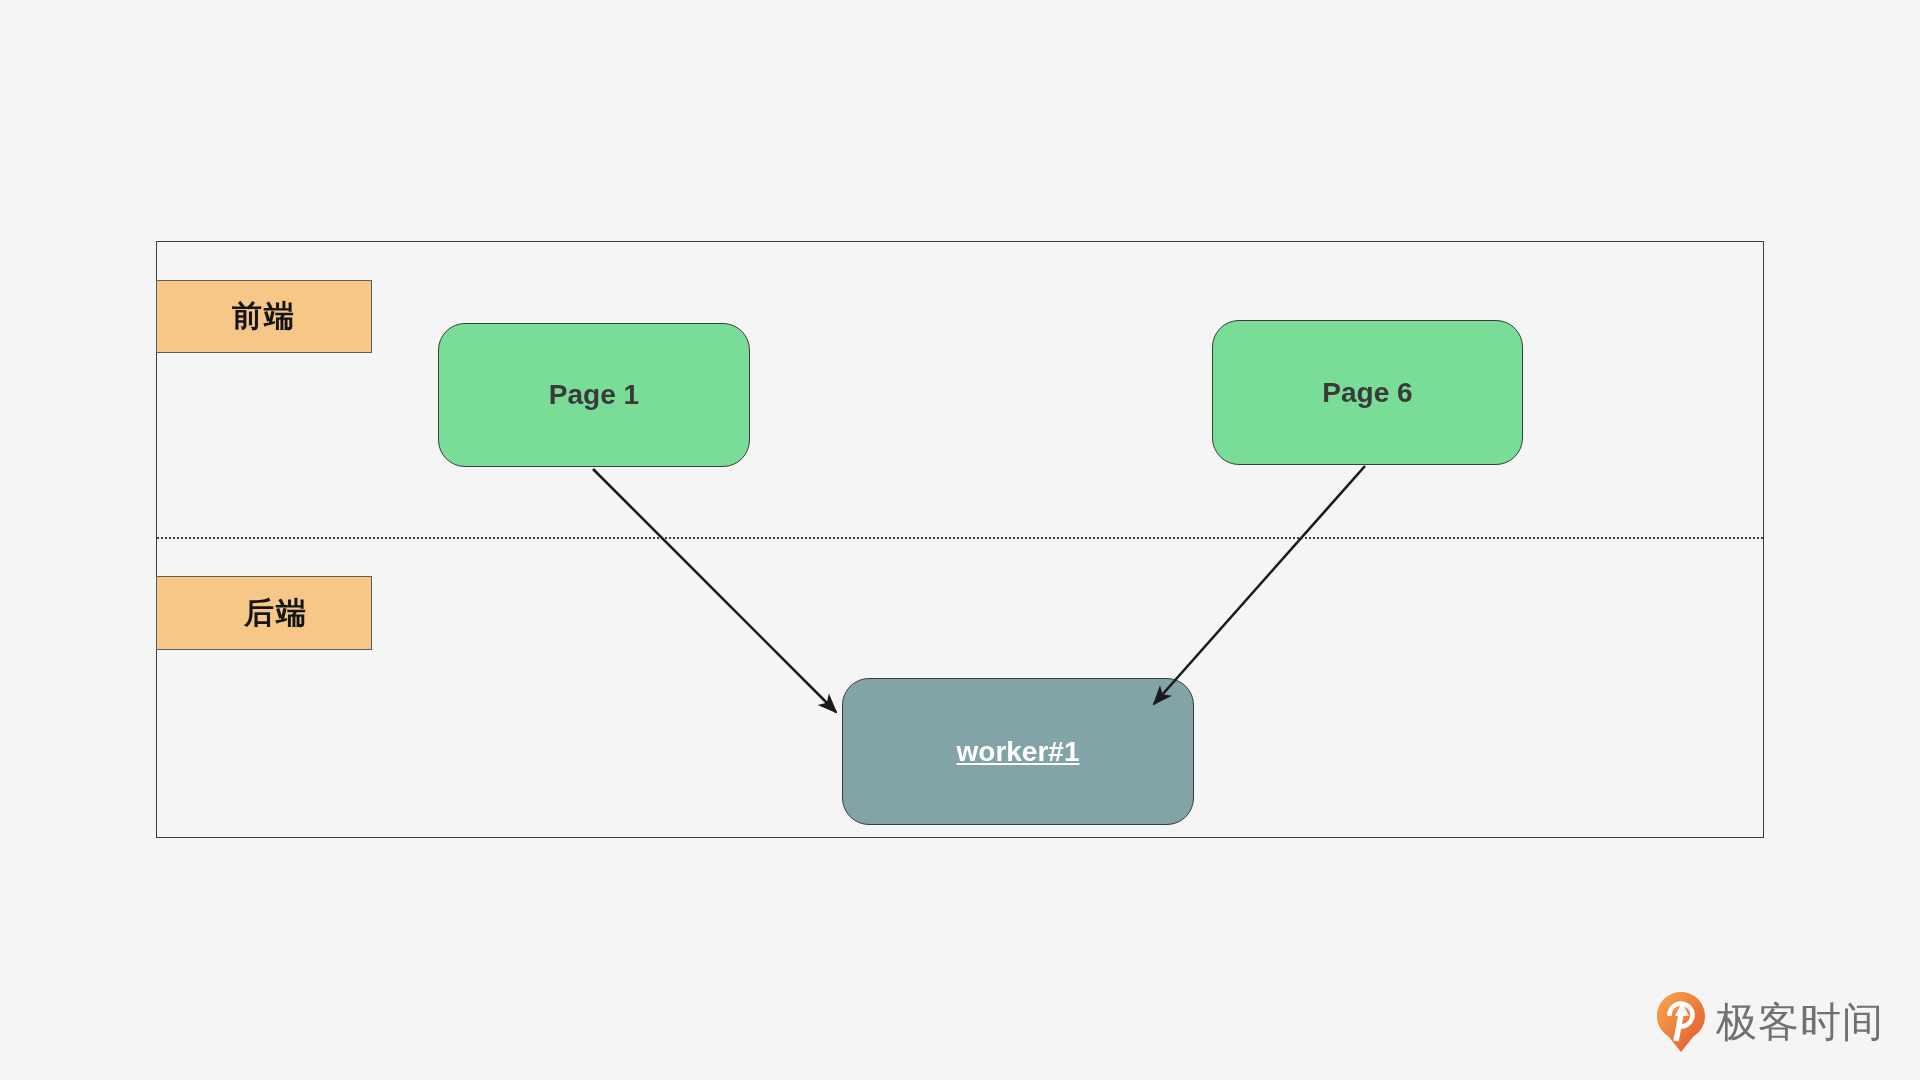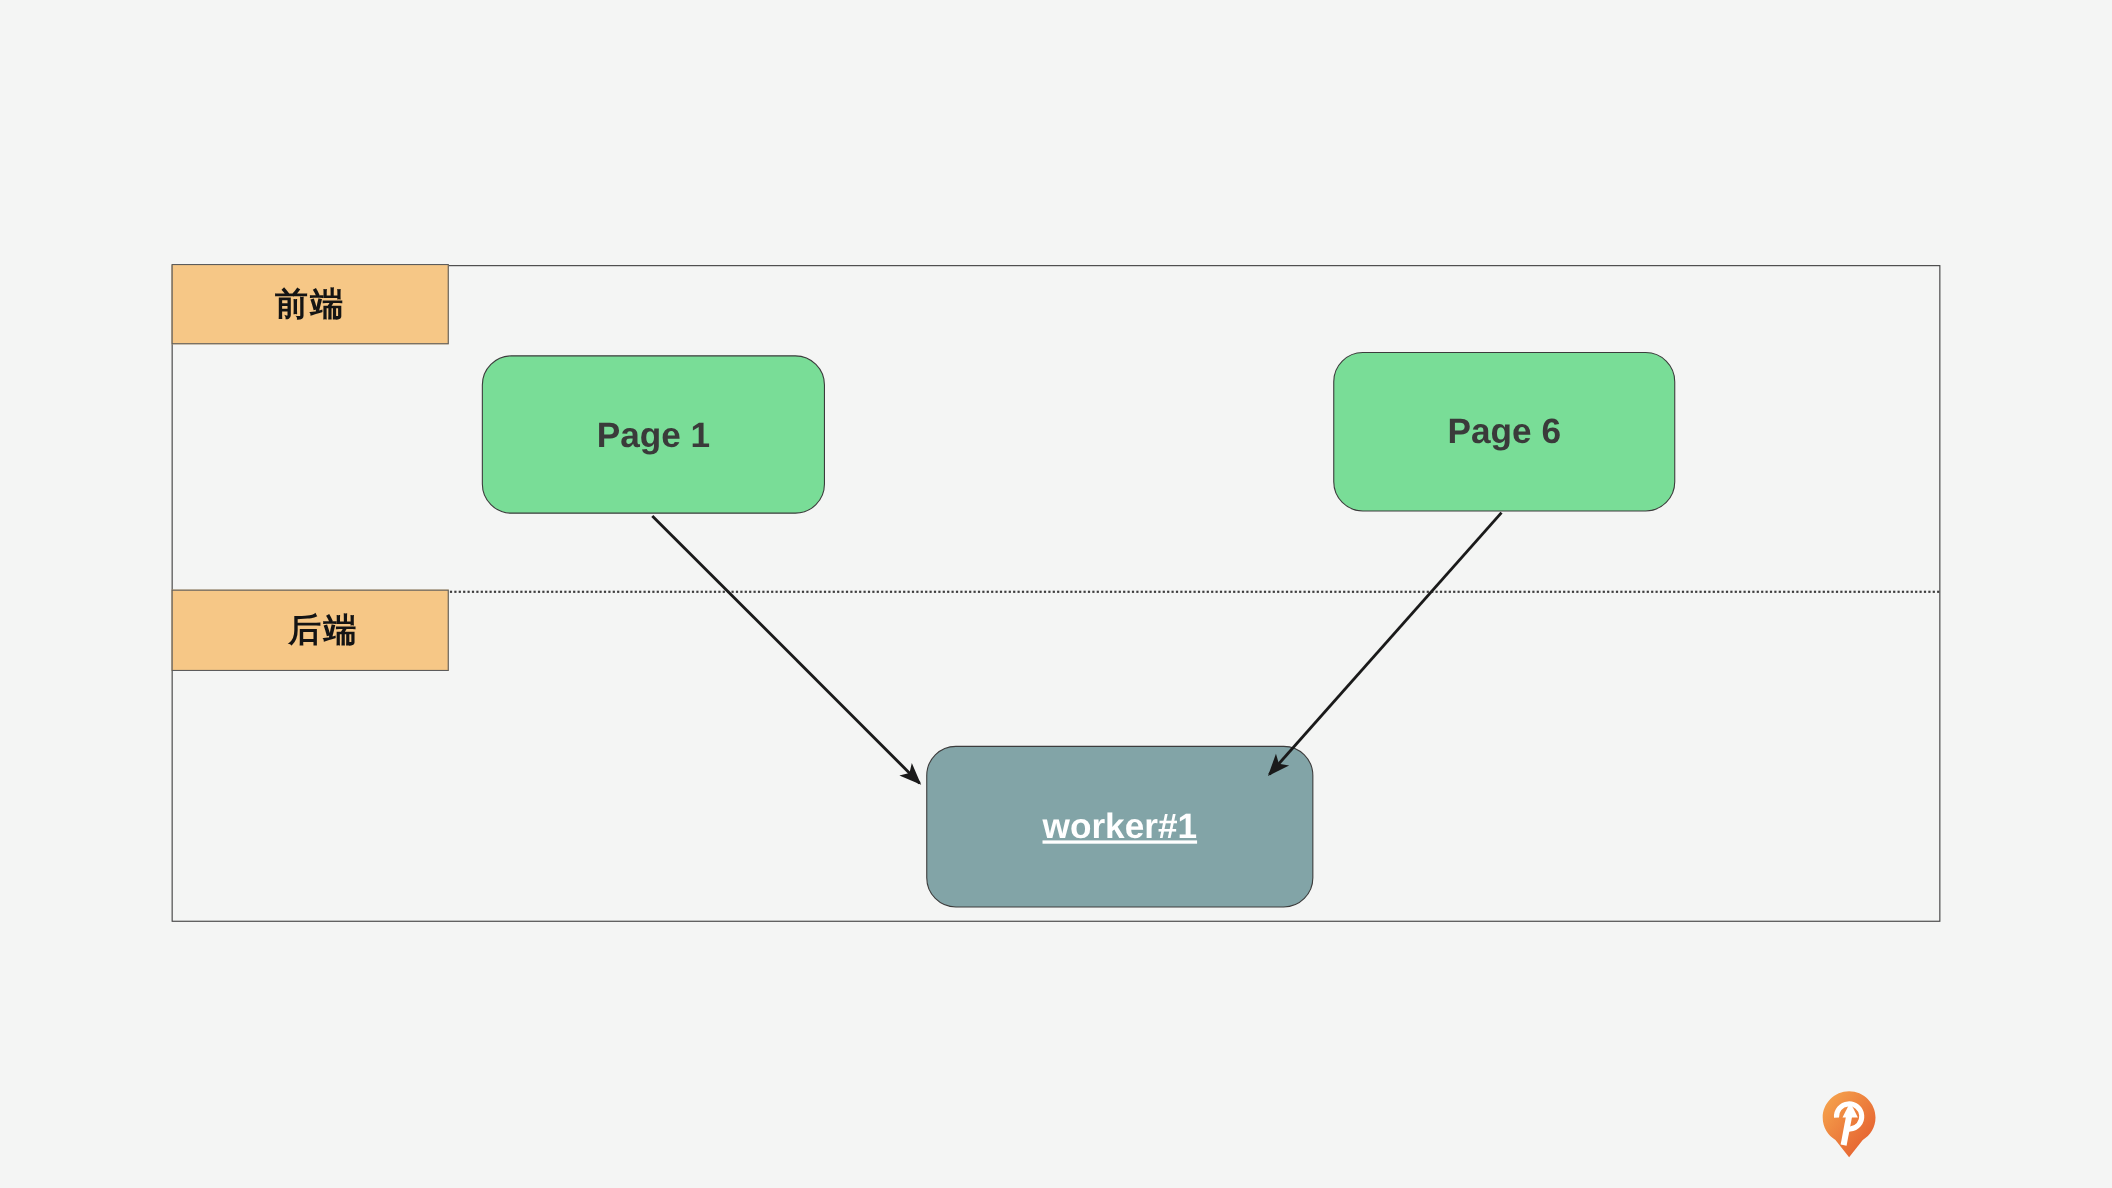--- a/index.html
+++ b/index.html
@@ -31,44 +31,45 @@
     left: 157px;
     top: 537px;
     width: 1606px;
     height: 0;
     border-top: 2px dotted var(--frame-border, #4a4a4a);
   }
 
   
   .lane-label {
     left: 156px;
-    width: 252px;
+    width: 216px;
     background: var(--lane-label-fill, #f6c786);
     border: 1.5px solid #5c5c5c;
     box-sizing: border-box;
     display: flex;
     align-items: center;
     justify-content: center;
     font-size: 30px;
     font-weight: 700;
     letter-spacing: 2px;
     color: var(--lane-label-text, #141414);
+    margin-top: 40px;
   }
   .lane-frontend { top: 240px; height: 73px; }
   .lane-backend  { top: 536px; height: 74px; padding-left: 24px; }
 
   
   .node {
     display: flex;
     align-items: center;
     justify-content: center;
     border: 1.5px solid var(--node-border, #3c3c3c);
     border-radius: 27px;
     box-sizing: border-box;
-    font-size: 32px;
+    font-size: 28px;
     font-weight: 700;
   }
   .node-page1 {
     left: 438px; top: 323px; width: 312px; height: 144px;
     background: var(--page-node-fill, #79dd97);
     color: var(--page-node-text, #3a3a3a);
   }
   .node-page2 {
     left: 1212px; top: 320px; width: 311px; height: 145px;
     background: var(--page-node-fill, #79dd97);
@@ -143,13 +144,14 @@
       <linearGradient id="logoGrad" x1="0" y1="0" x2="1" y2="1">
         <stop offset="0" stop-color="#f7a94f"></stop>
         <stop offset="1" stop-color="#e2552b"></stop>
       </linearGradient>
     </defs>
     <path d="M25,1 C38.2,1 49,11.8 49,25 C49,34 44.2,41.4 37.4,45.4 L25,61 L12.6,45.4 C5.8,41.4 1,34 1,25 C1,11.8 11.8,1 25,1 Z" fill="url(#logoGrad)"></path>
     <circle cx="25" cy="24" r="11.5" fill="none" stroke="#ffffff" stroke-width="4.6" stroke-dasharray="56.3 16" transform="rotate(175 25 24)"></circle>
     <path d="M20,50 L25.5,21" stroke="#ffffff" stroke-width="5.5" fill="none"></path>
     <polygon points="26,11 33,25 19,25" fill="#ffffff"></polygon>
   </svg>
+  <span class="logo-text">极客时间</span>
 </div>
 
 </body></html>

